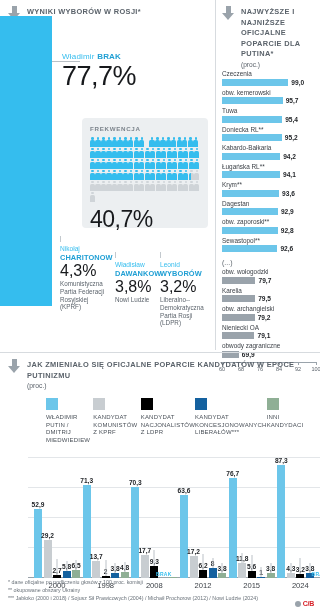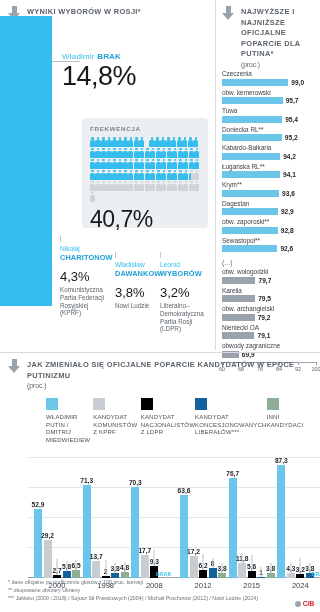--- a/index.html
+++ b/index.html
@@ -54,21 +54,21 @@
   .person.off { color: #cfd4d8; }
   .person.half { color: #cfd4d8; }
   .person.half::after { background: linear-gradient(to right, #35bdee 40%, #cfd4d8 40%); }
   #turnout-pct { font-size: 23px; font-weight: 300; color: #17191c; letter-spacing: -.5px; margin-top: 3px; }
 
   
   .cand { position: absolute; width: 46px; }
   .cand .rule { width: 1px; height: 6px; background: #c3c9ce; margin-bottom: 3px; }
   .cand-first { font-size: 6.6px; color: #35bdee; line-height: 8px; }
   .cand-last  { font-size: 7.4px; color: #1f9fd4; font-weight: bold; line-height: 9px; letter-spacing: .1px; }
-  .cand-pct   { font-size: 13px; font-weight: 300; color: #17191c; line-height: 16px; margin-top: 7px; }
+  .cand-pct   { font-size: 16px; font-weight: 300; color: #17191c; line-height: 16px; margin-top: 1px; }
   .cand-party { font-size: 6.3px; color: #5d656d; line-height: 7.8px; margin-top: 1px; }
   #cand-0 { left: 60px; top: 236px; }
   #cand-1 { left: 115px; top: 252px; }
   #cand-2 { left: 160px; top: 252px; }
 
   
   #panel-right { position: absolute; left: 215px; top: 0; width: 105px; height: 350px;
                  border-left: 1px solid #d7dbdf; padding: 6px 2px 0 6px; }
   #rp-sub { font-size: 6.6px; color: #5b636b; margin-top: 1px; padding-left: 19px; }
   .reg-row { margin-top: 2.5px; }
@@ -121,21 +121,21 @@
   </div>
 
   <div id="blue-block"></div>
   <div id="putin-leader"></div>
 
   <div id="putin-callout">
     <div class="putin-name">
       <span>Władimir</span>
       <b>BRAK</b>
     </div>
-    <div class="putin-pct">14,8%</div>
+    <div class="putin-pct">77,7%</div>
   </div>
 
   <div id="turnout-card">
     <div id="turnout-label">FREKWENCJA</div>
     <div id="pictogram">
         <div class="person on"></div>
         <div class="person on"></div>
         <div class="person on"></div>
         <div class="person on"></div>
         <div class="person on"></div>

